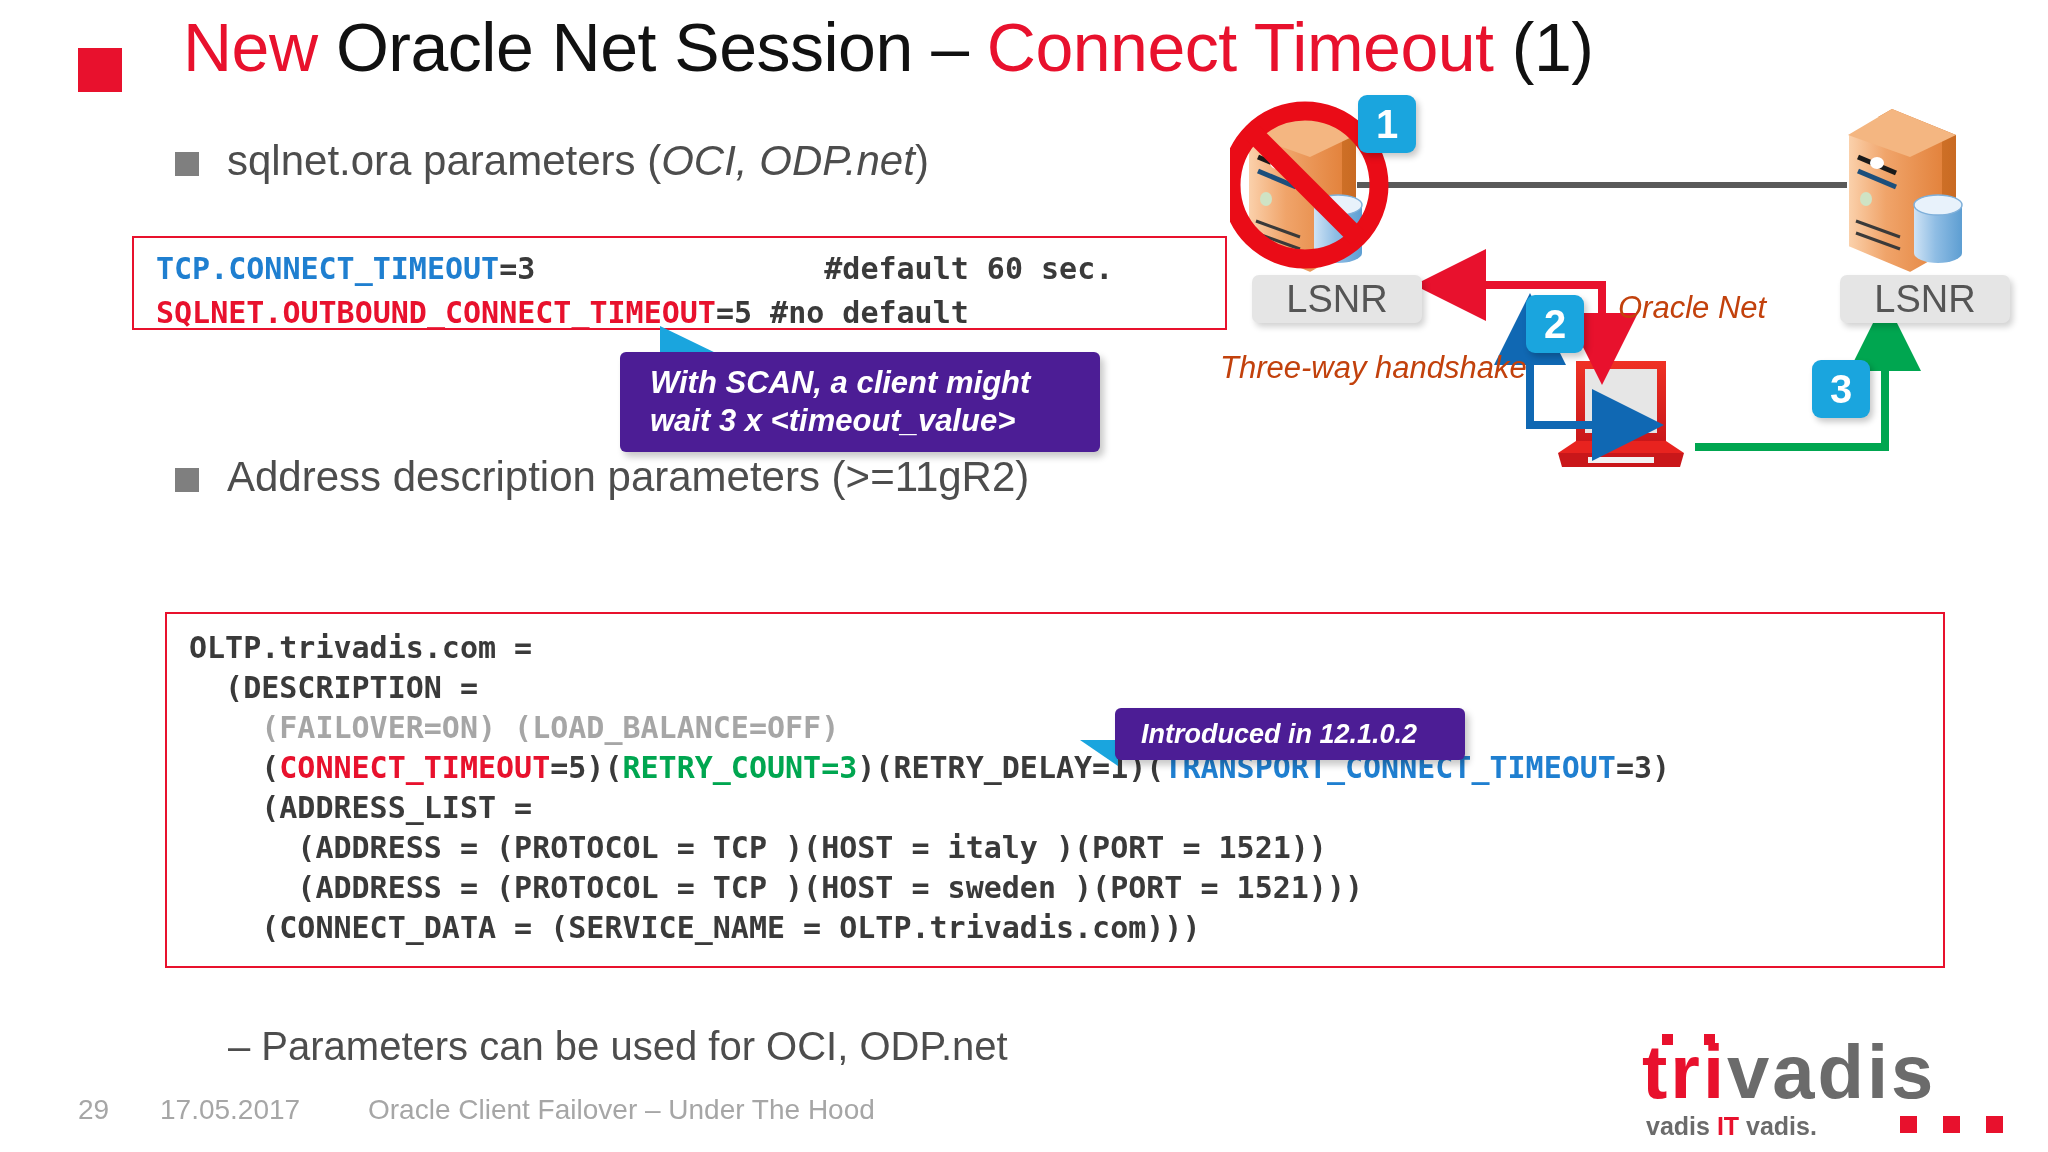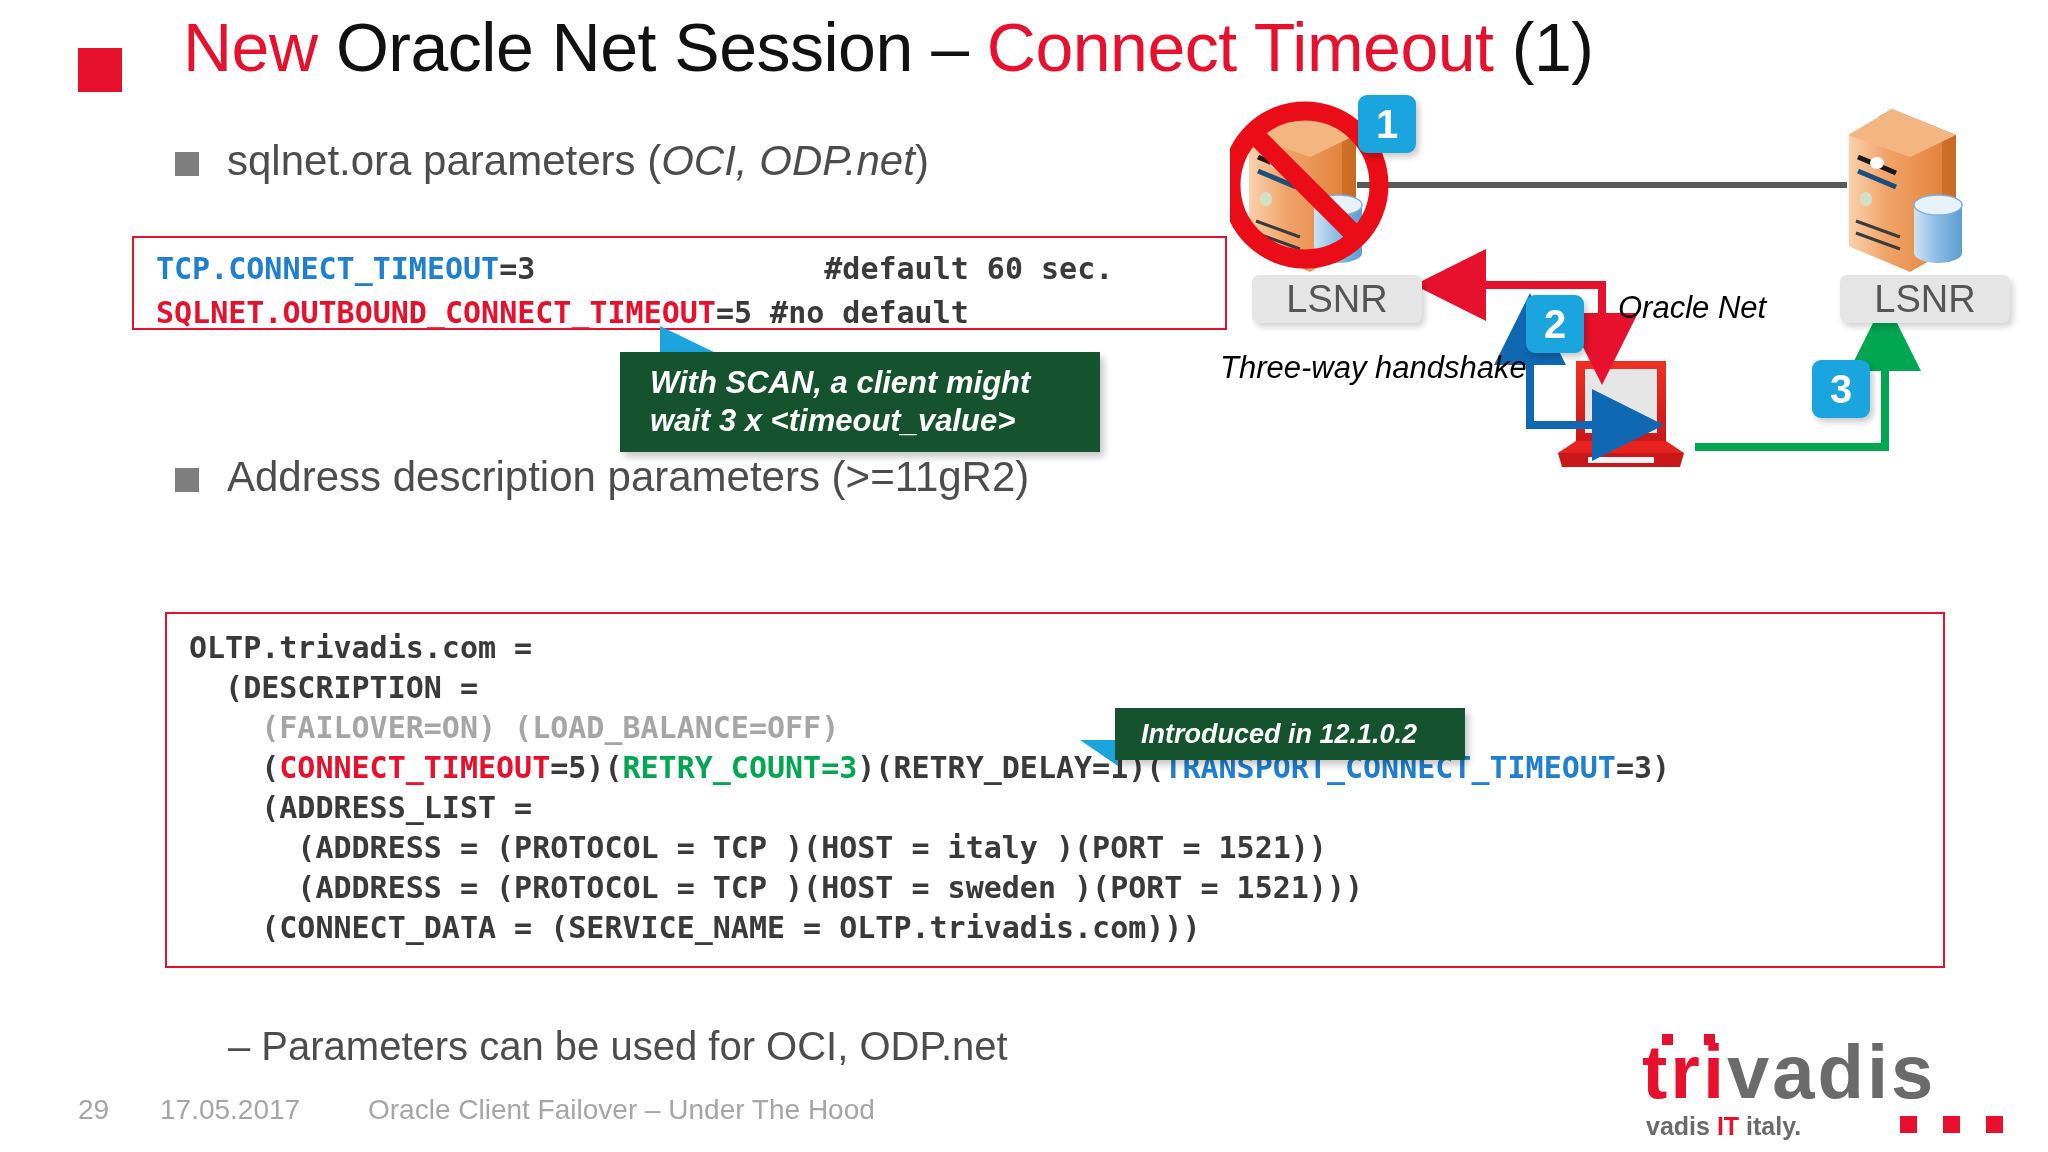--- a/index.html
+++ b/index.html
@@ -70,22 +70,22 @@
   }
   .c-blue  { color: #1f7fd0; }
   .c-red   { color: #e8112d; }
   .c-green { color: #00a650; }
   .c-gray  { color: #a6a6a6; }
   .c-dark  { color: #3a3a3a; }
 
   
   .callout {
     position: absolute;
-    background: #14532d;
-    border-radius: 0;
+    background: #4c1d95;
+    border-radius: 6px;
     color: #ffffff;
     font-weight: bold; font-style: italic;
     box-shadow: 4px 5px 7px rgba(0,0,0,0.22);
   }
   #callout-scan {
     left: 620px; top: 352px; width: 480px; height: 100px;
     font-size: 31px; line-height: 38px;
     padding: 12px 0 0 30px;
   }
   #callout-scan-tail {
@@ -120,21 +120,21 @@
   }
 
   .lsnr-label {
     position: absolute; background: #e5e5e5; border-radius: 7px;
     color: #555555; font-size: 38px;
     display: flex; align-items: center; justify-content: center;
     box-shadow: 3px 4px 6px rgba(0,0,0,0.18);
   }
 
   .diag-text {
-    position: absolute; font-size: 31px; font-style: italic; color: #000000;
+    position: absolute; font-size: 31px; font-style: italic; color: #c2410c;
     white-space: nowrap;
   }
 
   
   .foot {
     position: absolute; font-size: 28px; color: #a6a6a6; white-space: nowrap;
   }
   #foot-num  { left: 78px;  top: 1094px; }
   #foot-date { left: 160px; top: 1094px; }
   #foot-ttl  { left: 368px; top: 1094px; }
@@ -299,21 +299,21 @@
   </div>
 
   <div class="foot" id="foot-num">29</div>
   <div class="foot" id="foot-date">17.05.2017</div>
   <div class="foot" id="foot-ttl">Oracle Client Failover – Under The Hood</div>
 
   <div id="logo">
     <div id="logo-word"><span class="lg-red">tri</span><span class="lg-gray">vadis</span></div>
     <div id="logo-dot1"></div>
     <div id="logo-dot2"></div>
-    <div id="logo-tag"><span class="lg-gray">vadis </span><span class="lg-red">IT</span><span class="lg-gray"> italy.</span></div>
+    <div id="logo-tag"><span class="lg-gray">vadis </span><span class="lg-red">IT</span><span class="lg-gray"> vadis.</span></div>
     <div class="sq-row">
       <i></i>
       <i></i>
       <i></i>
     </div>
   </div>
 
 </div>
 
 </body></html>

